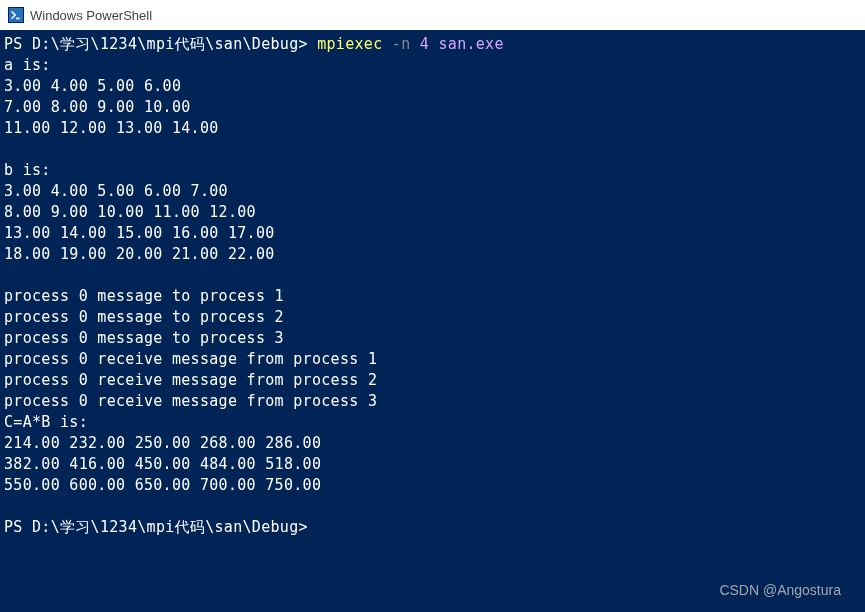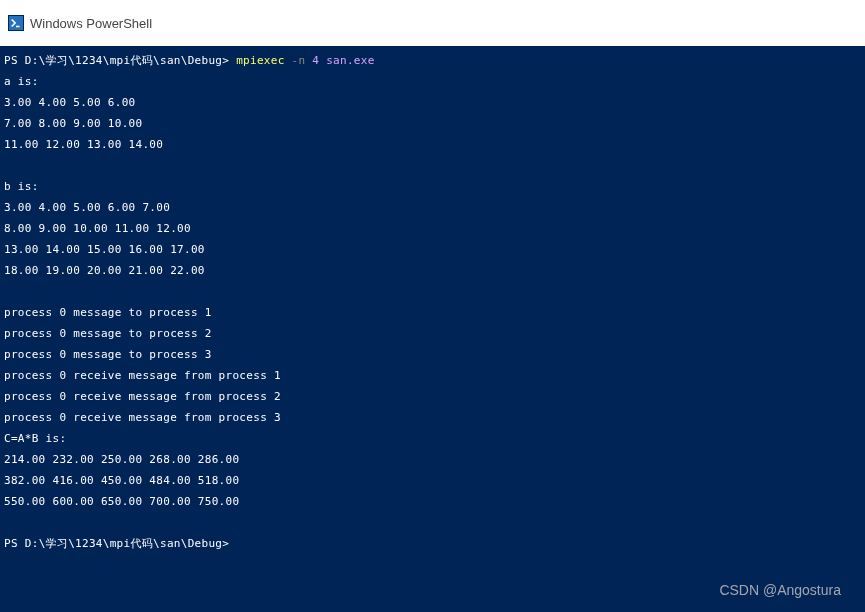--- a/index.html
+++ b/index.html
@@ -9,21 +9,21 @@
     }
     body {
       width: 865px;
       height: 612px;
       background: #ffffff;
       font-family: Consolas, monospace;
       overflow: hidden;
       position: relative;
     }
     .title-bar {
-      height: 46px;
+      height: 30px;
       background: #ffffff;
       display: flex;
       align-items: center;
       padding-left: 8px;
       gap: 6px;
     }
     .ps-icon {
       width: 16px;
       height: 16px;
       background: #012456;
@@ -40,21 +40,21 @@
       font-size: 13px;
       color: #444444;
       font-family: "Segoe UI", sans-serif;
     }
     .terminal {
       background: #012456;
       width: 100%;
       height: calc(100% - 30px);
       padding: 4px 4px;
       color: #ffffff;
-      font-size: 11px;
+      font-size: 15px;
       line-height: 21px;
       font-family: "NSimSun", "SimSun", Consolas, monospace;
       white-space: pre;
       letter-spacing: 0.3px;
     }
     .prompt-ps {
       color: #ffffff;
     }
     .prompt-cmd {
       color: #ffff66;

